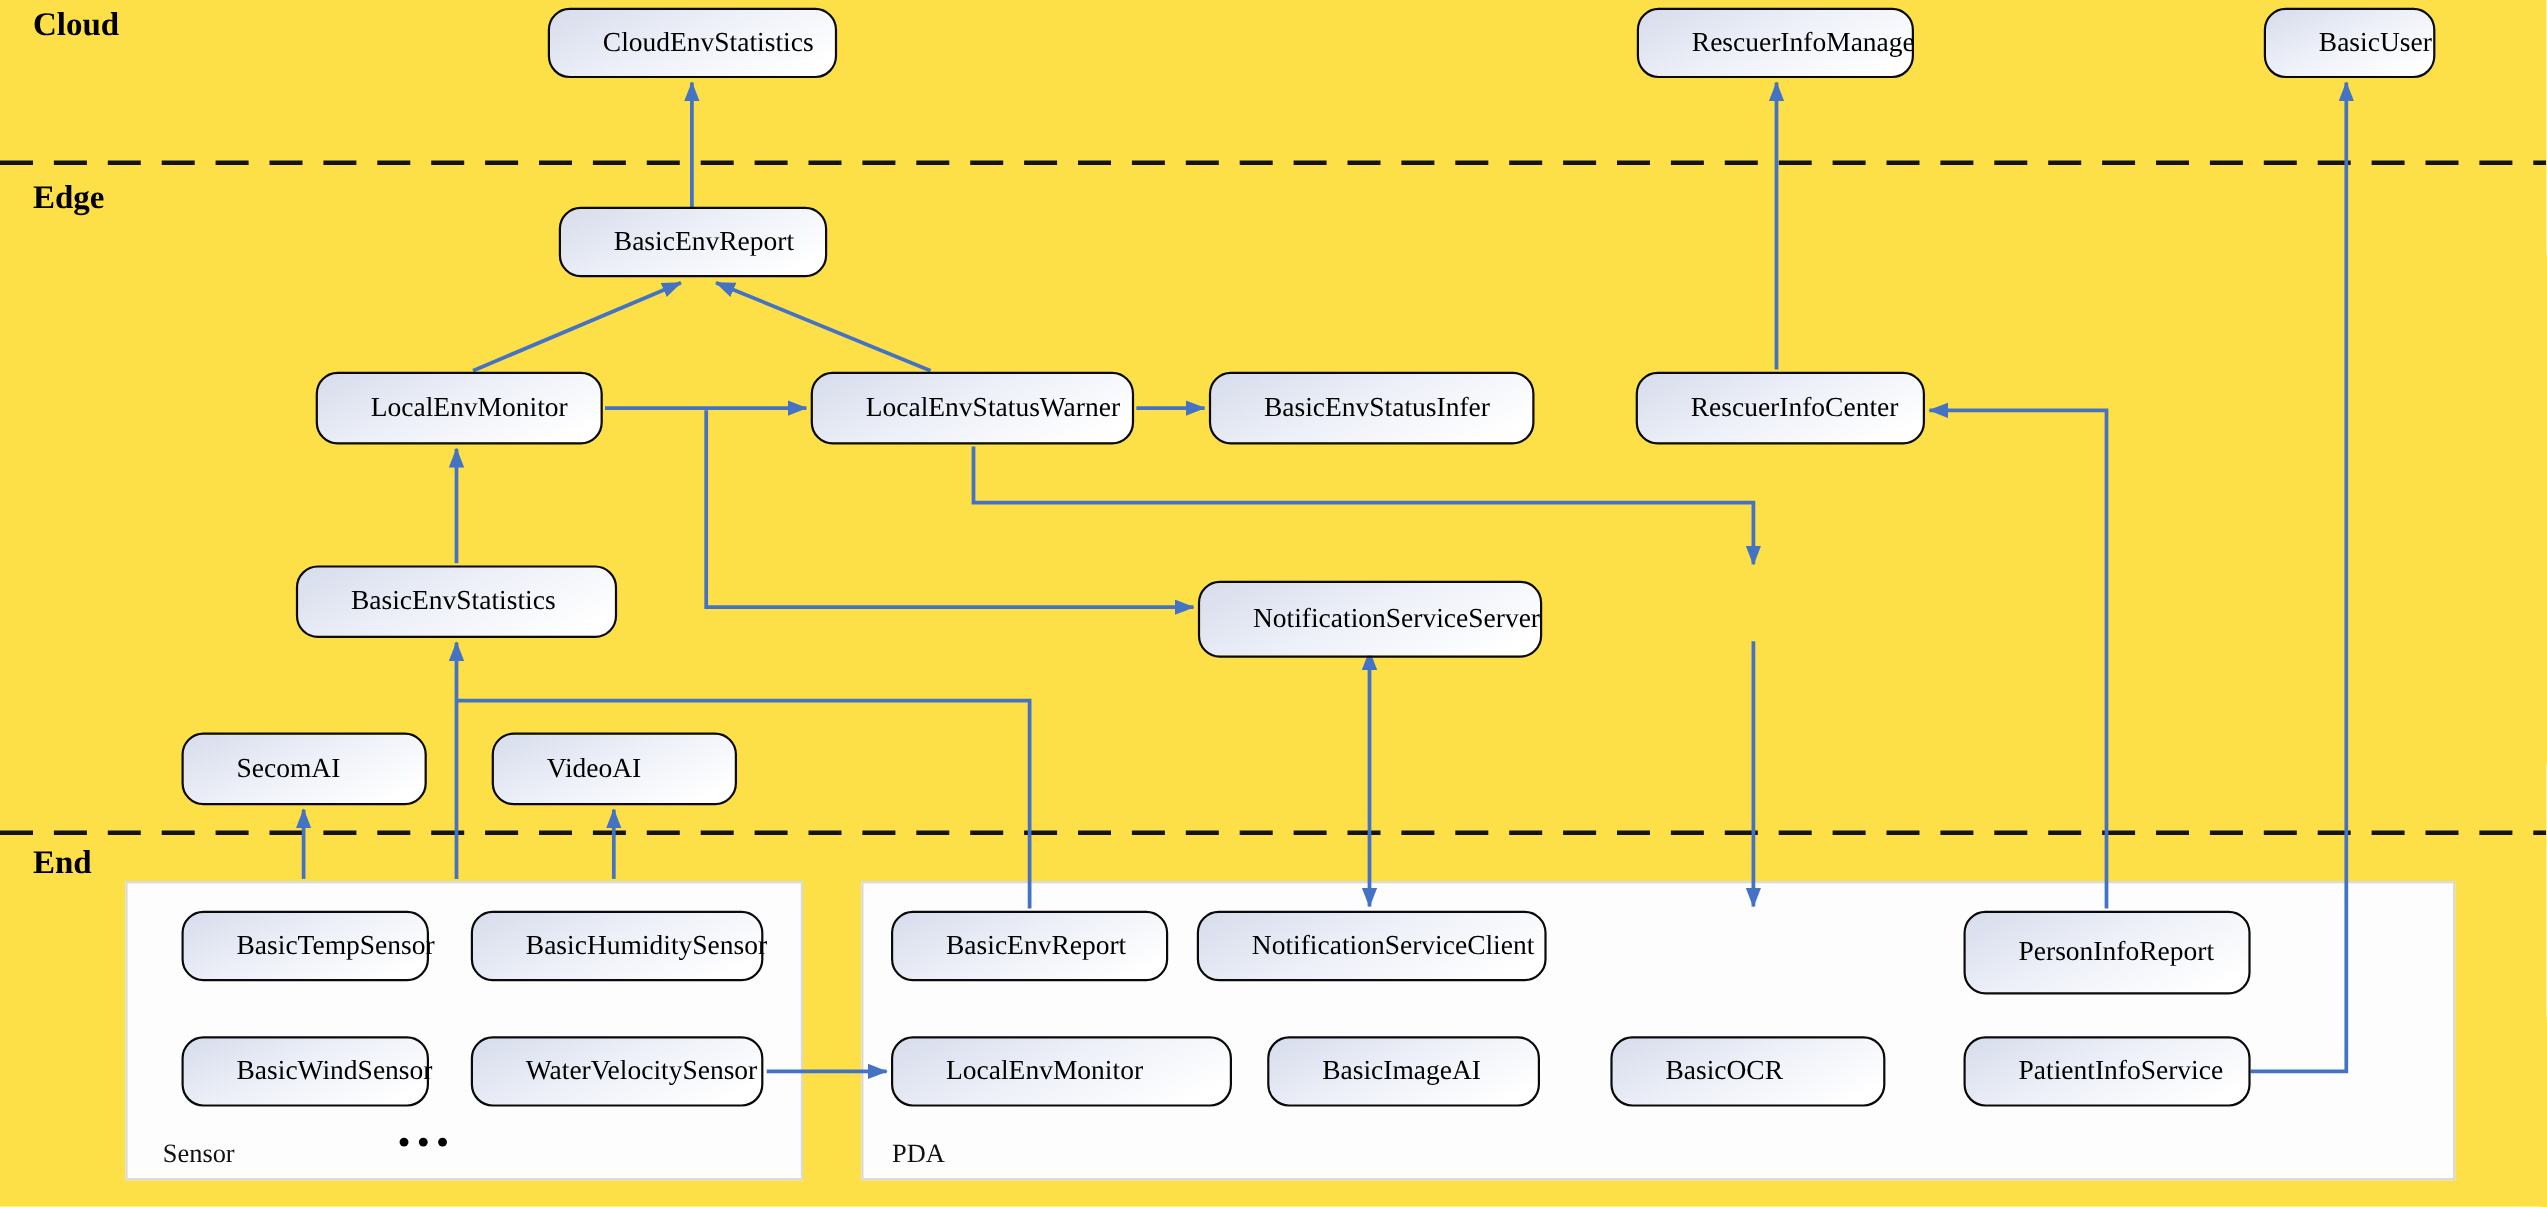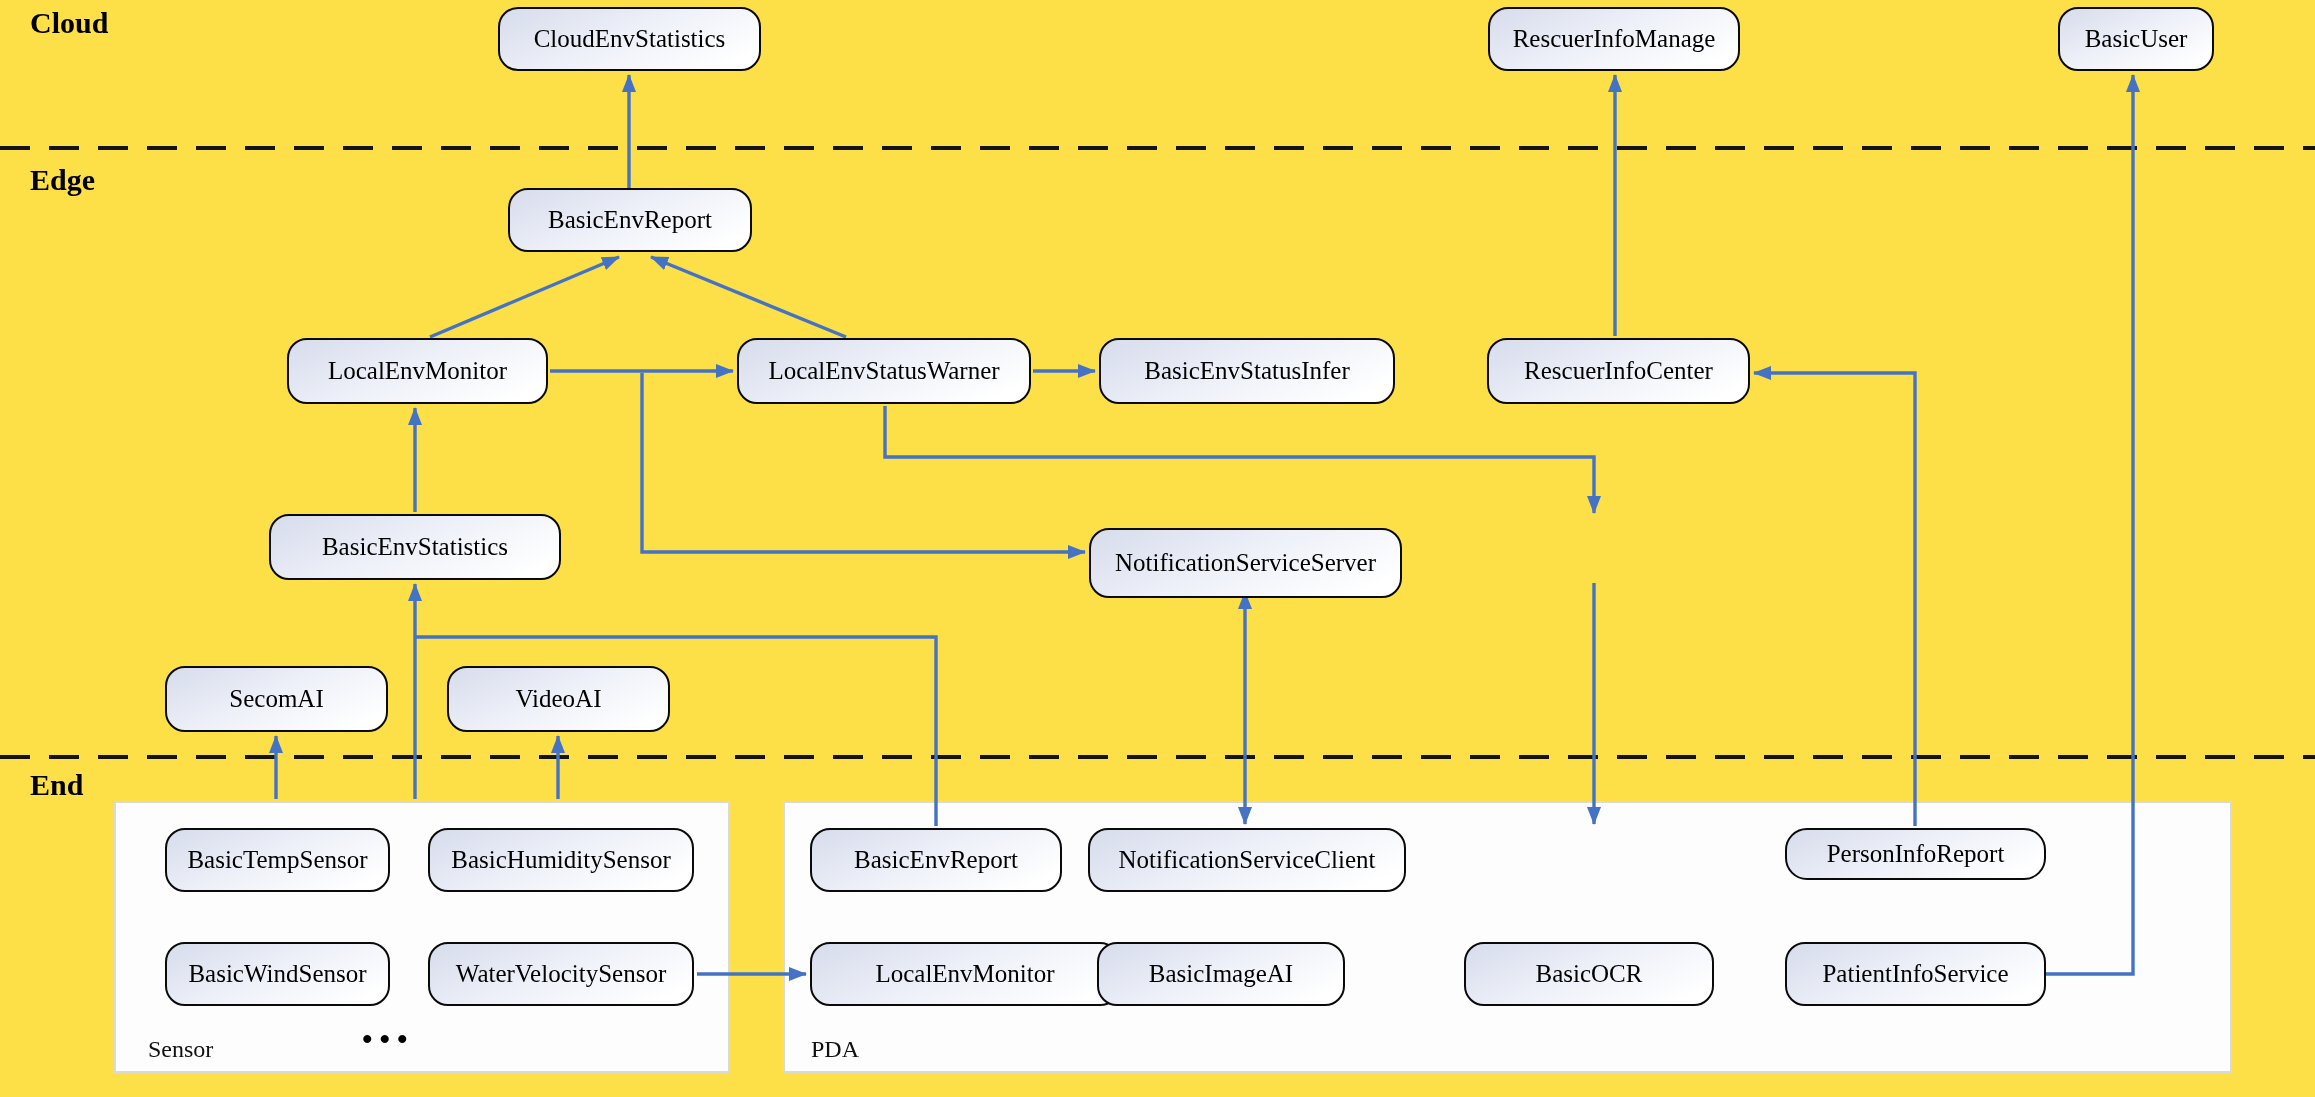--- a/index.html
+++ b/index.html
@@ -5,25 +5,26 @@
   html,body{margin:0;padding:0;background:#ffffff;}
   .stage{
     position:relative;width:2315px;height:1097px;background:#fde047;overflow:hidden;
     font-family:"Liberation Serif","DejaVu Serif",serif;color:#000;
   }
   .tier-label{
     position:absolute;font-size:30px;font-weight:bold;color:#000;
     font-family:"Liberation Serif","DejaVu Serif",serif;
   }
   .node{
-    position:absolute;display:flex;align-items:center;justify-content:center;
+    position:absolute;display:flex;align-items:center;
     border:2.6px solid #0a0a0a;border-radius:20px;
     background:linear-gradient(155deg,#d7dcec 0%,#edf0f8 45%,#ffffff 90%);
     font-size:25px;color:#000;text-align:center;box-sizing:border-box;
     line-height:1.1;
+    padding-left:48px;
   }
   .container-box{
     position:absolute;border:2px solid #d9d9d9;background:#fdfdfe;box-sizing:border-box;
   }
   .container-label{
     position:absolute;left:32px;bottom:8px;font-size:24px;color:#111;
   }
   .ellipsis-dots{
     position:absolute;font-size:30px;font-weight:bold;letter-spacing:7px;color:#000;
   }
@@ -131,27 +132,27 @@
     <div class="node" style="left:428px;top:942px;width:266px;height:64px;">
         <span>WaterVelocitySensor</span>
       </div>
 
     <div class="node" style="left:810px;top:828px;width:252px;height:64px;">
         <span>BasicEnvReport</span>
       </div>
     <div class="node" style="left:1088px;top:828px;width:318px;height:64px;">
         <span>NotificationServiceClient</span>
       </div>
-    <div class="node" style="left:1785px;top:828px;width:261px;height:52px;border-radius:22px;">
+    <div class="node" style="left:1785px;top:828px;width:261px;height:76px;">
         <span>PersonInfoReport</span>
       </div>
     <div class="node" style="left:810px;top:942px;width:310px;height:64px;">
         <span>LocalEnvMonitor</span>
       </div>
-    <div class="node" style="left:1097px;top:942px;width:248px;height:64px;">
+    <div class="node" style="left:1152px;top:942px;width:248px;height:64px;">
         <span>BasicImageAI</span>
       </div>
     <div class="node" style="left:1464px;top:942px;width:250px;height:64px;">
         <span>BasicOCR</span>
       </div>
     <div class="node" style="left:1785px;top:942px;width:261px;height:64px;">
         <span>PatientInfoService</span>
       </div>
   </div>
 

